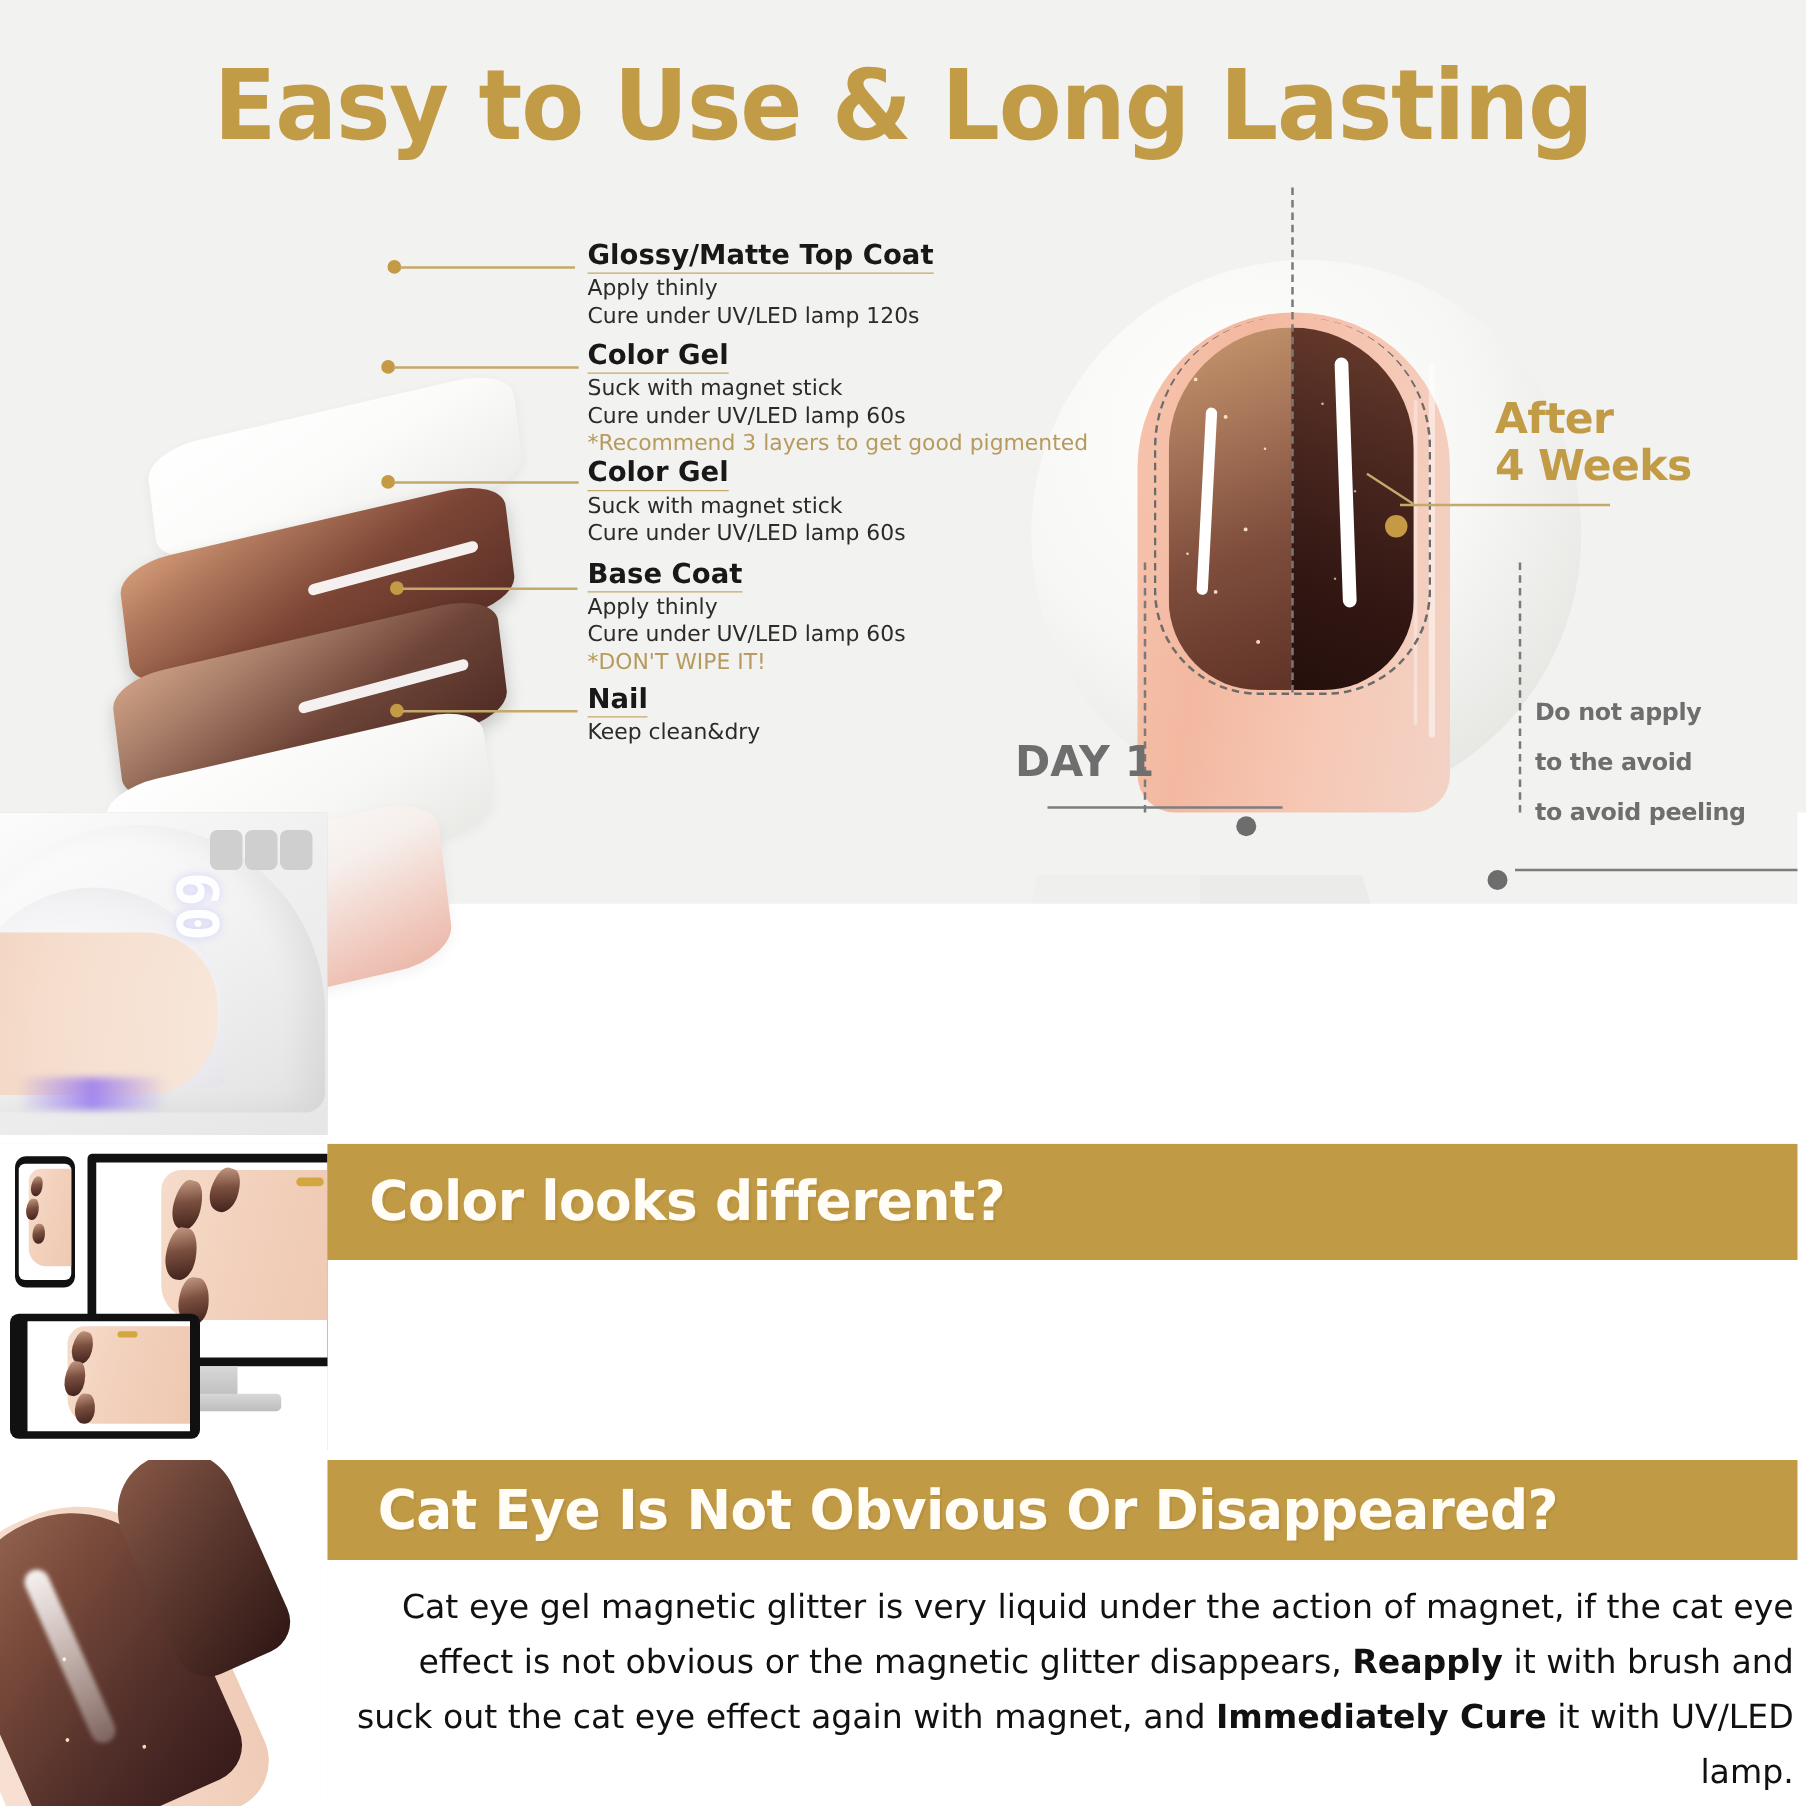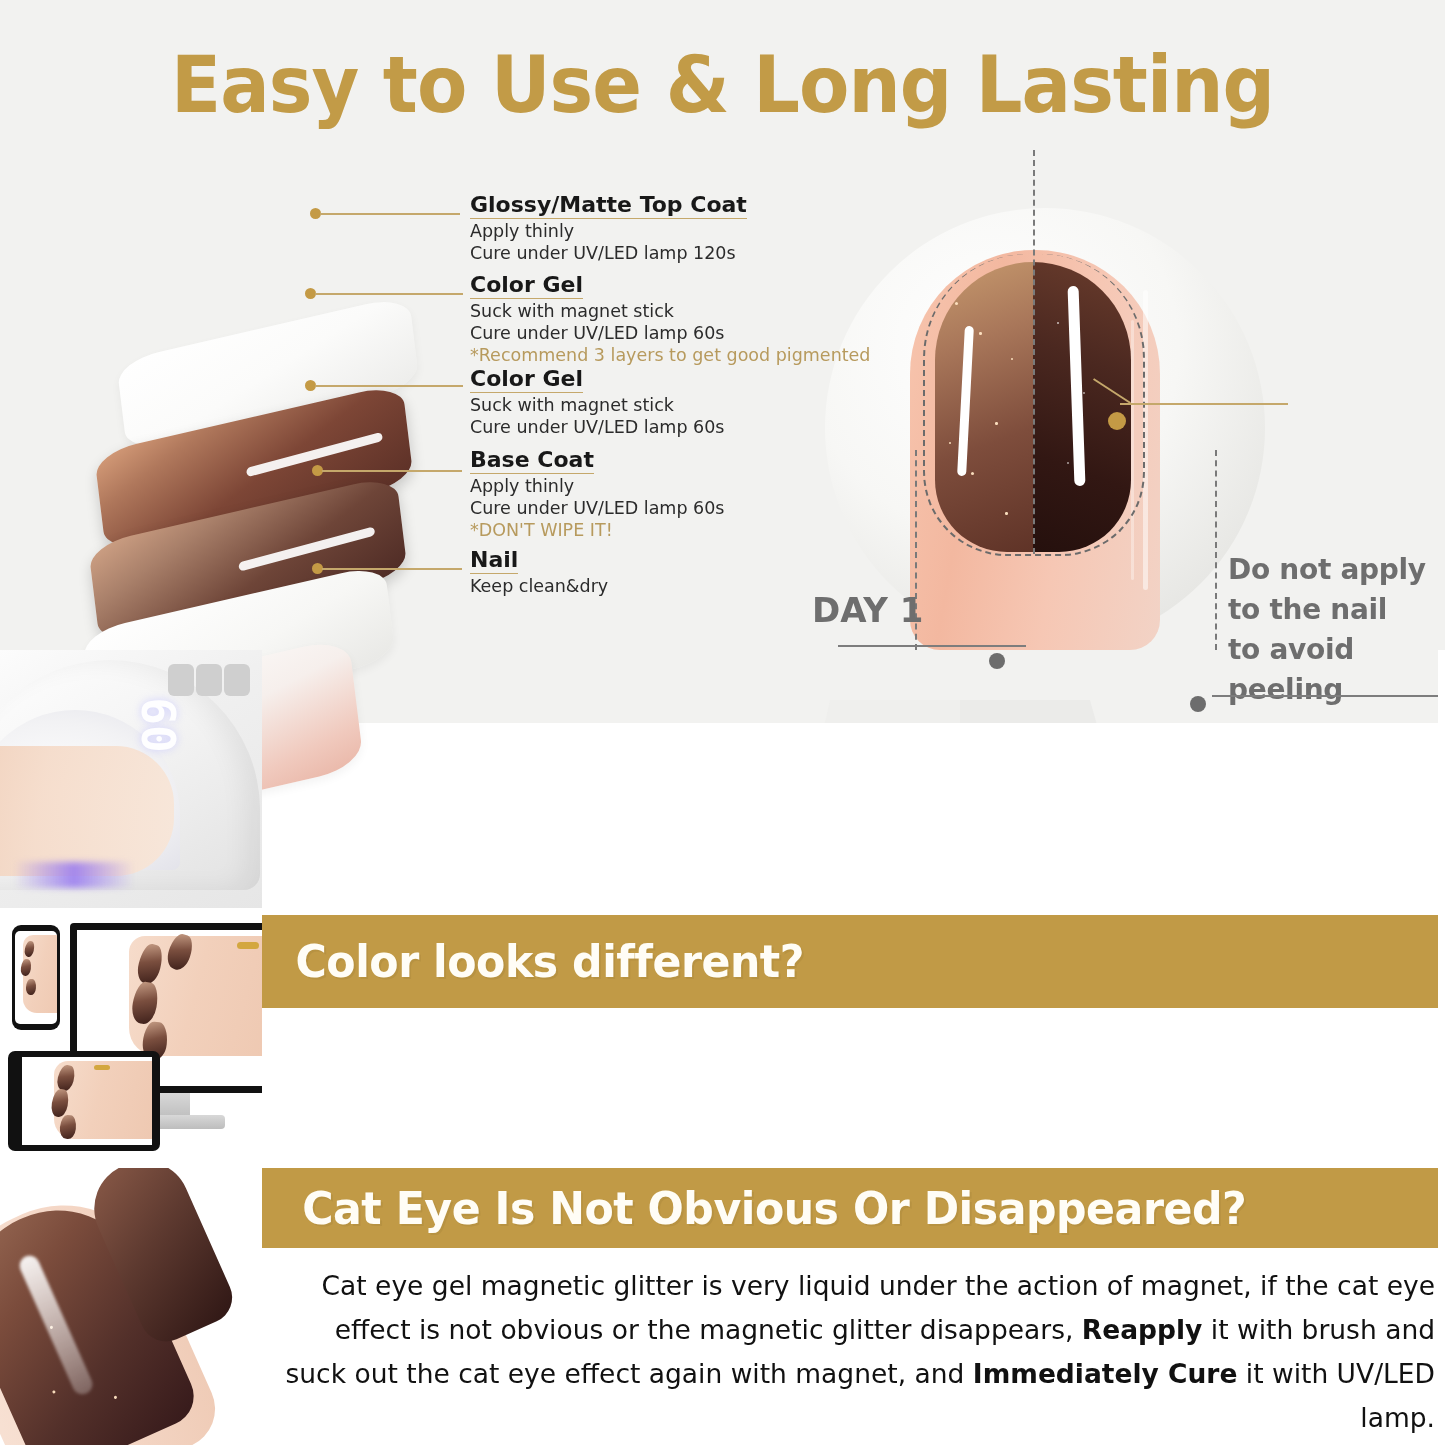--- a/index.html
+++ b/index.html
@@ -127,21 +127,21 @@
     font-size:34px;font-weight:bold;line-height:38px;color:#C29B47;
     font-family:"DejaVu Sans", sans-serif;letter-spacing:-.5px;
   }
   .day1{
     position:absolute;left:812px;top:440px;z-index:6;
     font-size:34px;font-weight:bold;color:#6e6e6e;
     font-family:"DejaVu Sans", sans-serif;letter-spacing:0px;
   }
   .skinnote{
     position:absolute;left:1228px;top:400px;z-index:6;
-    font-size:28px;font-weight:bold;line-height:40px;color:#6e6e6e;
+    font-size:19px;font-weight:bold;line-height:40px;color:#6e6e6e;
     font-family:"DejaVu Sans", sans-serif;letter-spacing:-.3px;
   }
   .lead-gray{position:absolute;height:1.5px;background:#7d7d7d;z-index:6;}
   .dot-gray{position:absolute;width:16px;height:16px;border-radius:50%;background:#6d6d6d;z-index:6;}
   .dot-gold{position:absolute;width:18px;height:18px;border-radius:50%;background:#c49a45;z-index:6;}
 
   
   .qa{position:absolute;left:0;width:1445px;z-index:4;}
   .thumb{position:absolute;left:0;top:0;width:262px;overflow:hidden;background:#ddd;}
   .band{
@@ -334,31 +334,35 @@
           <div class="nail-shine" style="left:38px;top:24px;width:11px;height:200px;border-radius:7px;transform:rotate(-2deg);"></div>
         </div>
       </div>
 
       <div class="dashed-nail"></div>
       <div class="vline" style="left:218px;top:0px;height:404px;"></div>
       <div class="vline" style="left:100px;top:300px;height:200px;"></div>
       <div class="vline" style="left:400px;top:300px;height:200px;"></div>
     </div>
 
+    <div class="after">
+      <div>After</div>
+      <div>4 Weeks</div>
+    </div>
     <div class="lead" style="left:1120px;top:253px;width:168px;background:#c5a86b;height:2px;"></div>
     <div class="lead" style="left:1090px;top:240px;width:44px;background:#c5a86b;height:2px;transform:rotate(33deg);"></div>
     <div class="dot-gold" style="left:1108px;top:262px;"></div>
 
     <div class="day1">DAY 1</div>
     <div class="lead-gray" style="left:838px;top:495px;width:188px;"></div>
     <div class="dot-gray" style="left:989px;top:503px;"></div>
 
     <div class="skinnote">
       <div>Do not apply</div>
-      <div>to the nail</div>
+      <div>to the avoid</div>
       <div>to avoid peeling</div>
     </div>
     <div class="lead-gray" style="left:1212px;top:545px;width:230px;"></div>
     <div class="dot-gray" style="left:1190px;top:546px;"></div>
   </div>
 
   <div class="qa" style="top:650px;height:262px;">
     <div class="white" style="left:0;top:0;width:1445px;height:262px;background:#fff;opacity:.0;"></div>
 
     <div class="thumb" style="height:258px;">

